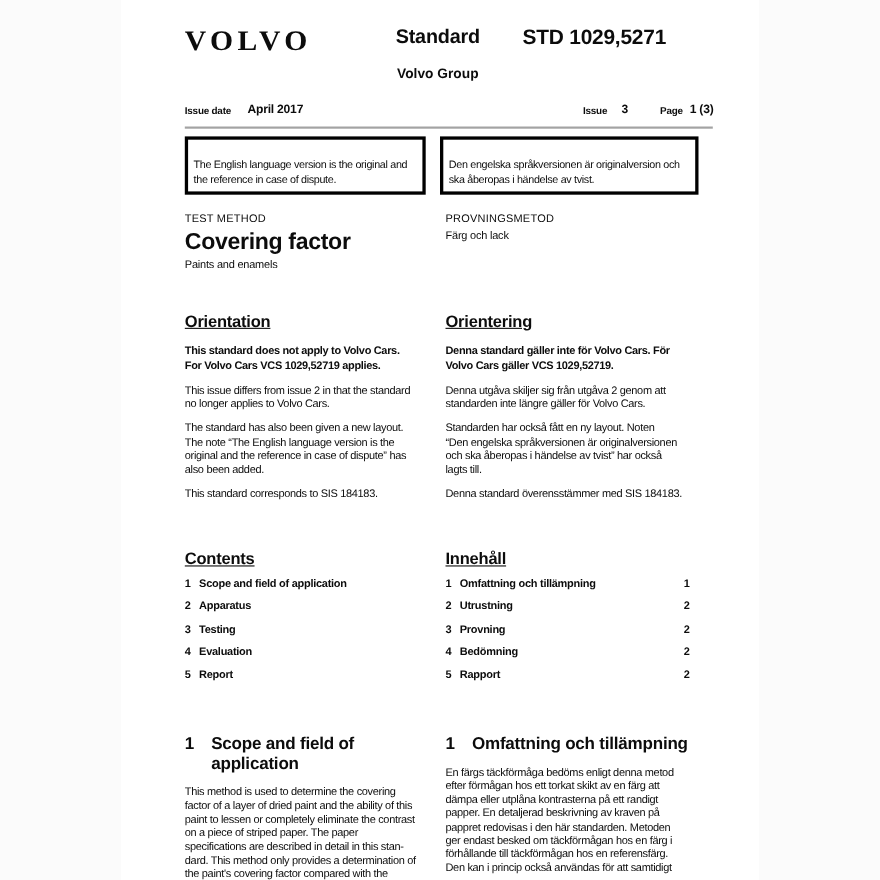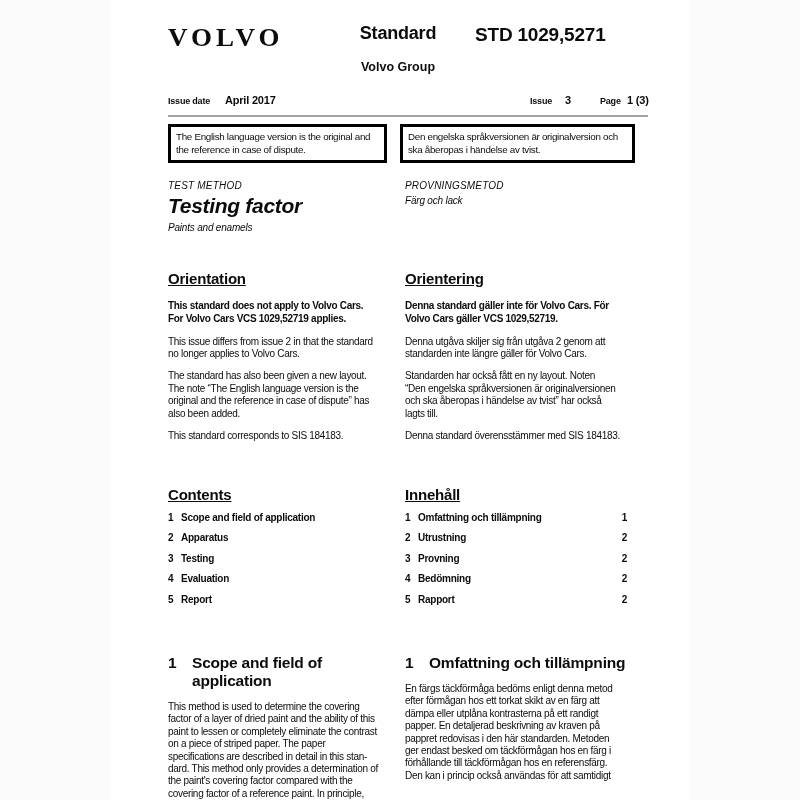--- a/index.html
+++ b/index.html
@@ -37,30 +37,30 @@
   .issue-row span { position:absolute; bottom:0; white-space:nowrap; }
   .fld-label { font-size:9px; font-weight:bold; letter-spacing:-0.2px; }
   .fld-value { font-size:11px; font-weight:bold; letter-spacing:-0.2px; }
   .p-issuedate { left:0; }   .p-aprildate { left:57px; }
   .p-issue { left:362px; }   .p-issueval { left:397px; }
   .p-page { left:432px; }    .p-pageval { left:459px; }
 
   
   .box-row { display:flex; gap:13px; margin-top:7px; }
   .notice-box {
-    border:3px solid #000; padding:3px 5px 4px 5px;
+    border:3px solid #000; padding:17px 5px 4px 5px;
     font-size:9.8px; line-height:13px; letter-spacing:-0.3px;
     white-space:pre;
   }
   .notice-en { width:219px; }
   .notice-sv { width:235px; }
 
   
   .cols { display:grid; grid-template-columns:229px 243px; column-gap:8px; }
-  .method-row { margin-top:17px;font-style:italic; }
+  .method-row { margin-top:17px; }
   .kicker { font-size:10px; letter-spacing:0.2px; }
   .big-title { font-size:21px; font-weight:bold; letter-spacing:-0.3px; margin-top:3px; }
   .subtitle { font-size:10px; letter-spacing:-0.2px; margin-top:4px; }
 
   .orientation-row { margin-top:37px; }
   .h3 { font-size:15px; font-weight:bold; letter-spacing:-0.2px;text-decoration:underline; }
   .lead {
     margin-top:13px; font-size:10px; font-weight:bold;
     line-height:12.8px; letter-spacing:-0.3px; white-space:pre;
   }
@@ -113,21 +113,21 @@
     <div class="box-row">
       <div class="notice-box notice-en">The English language version is the original and
 the reference in case of dispute.</div>
       <div class="notice-box notice-sv">Den engelska språkversionen är originalversion och
 ska åberopas i händelse av tvist.</div>
     </div>
 
     <div class="cols method-row">
       <div>
         <div class="kicker">TEST METHOD</div>
-        <div class="big-title">Testing factor</div>
+        <div class="big-title">Covering factor</div>
         <div class="subtitle">Paints and enamels</div>
       </div>
       <div>
         <div class="kicker">PROVNINGSMETOD</div>
         <div class="subtitle">Färg och lack</div>
       </div>
     </div>
 
     <div class="cols orientation-row">
       <div>

